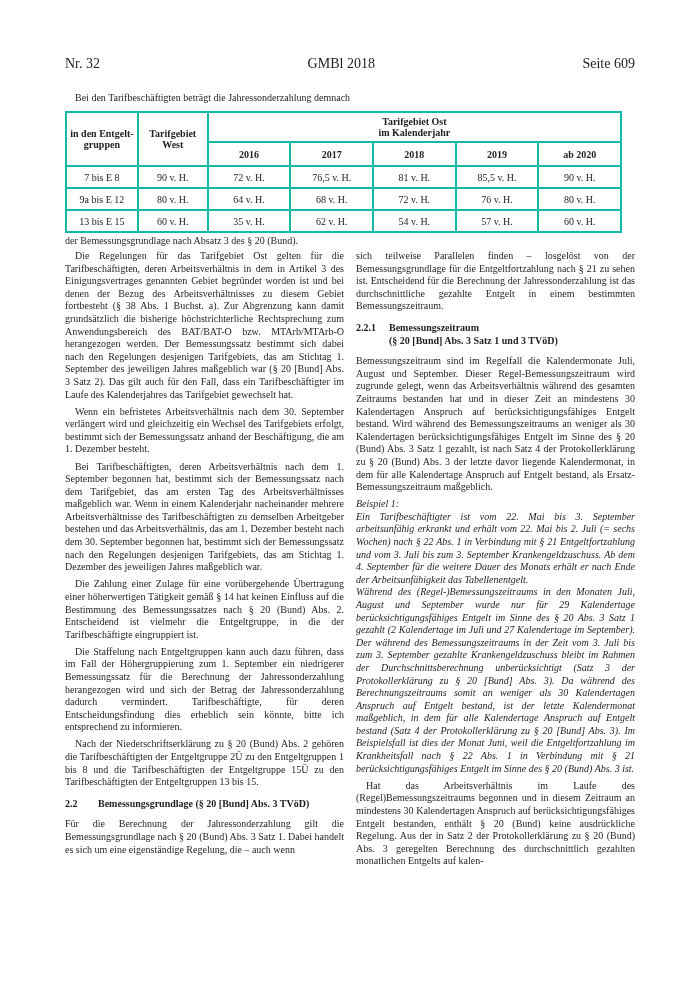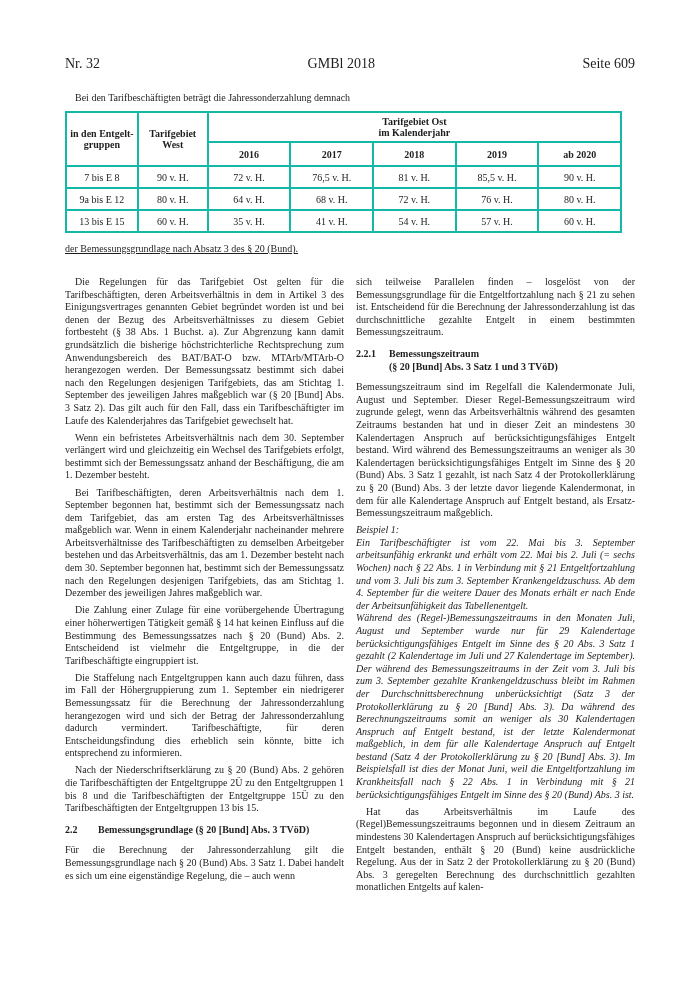--- a/index.html
+++ b/index.html
@@ -28,23 +28,23 @@
     text-align:center; vertical-align:middle;
     padding:3px 2px;
   }
   table.jsz { border:1.5px solid #3c3c3c; }
   table.jsz th { font-weight:bold; }
   .pre { white-space:pre-line; }
   td.rowlabel { text-align:left; padding-left:6px; }
   tr.yr th { height:24px; }
   tbody td { height:22px; }
 
-  .after-table { margin-top:10px; font-size:10px;text-decoration:underline; }
+  .after-table { margin-top:2px; font-size:10px; }
 
-  .columns { margin-top:22px; display:flex; gap:12px; }
+  .columns { margin-top:4px; display:flex; gap:12px; }
   .col {
     width:280px;
     font-size:10px; line-height:12.6px;
     text-align:justify;
     hyphens:auto; -webkit-hyphens:auto;
   }
   .col p { margin:0 0 4.5px 0; }
   p.ind { text-indent:10px; }
   p.noind { text-indent:0; }
 
@@ -113,21 +113,21 @@
         <td>64 v. H.</td>
         <td>68 v. H.</td>
         <td>72 v. H.</td>
         <td>76 v. H.</td>
         <td>80 v. H.</td>
       </tr>
       <tr>
         <td class="rowlabel">13 bis E 15</td>
         <td>60 v. H.</td>
         <td>35 v. H.</td>
-        <td>41 v. H.</td>
+        <td>62 v. H.</td>
         <td>54 v. H.</td>
         <td>57 v. H.</td>
         <td>60 v. H.</td>
       </tr>
     </tbody>
   </table>
 
   <p class="after-table">der Bemessungsgrundlage nach Absatz 3 des § 20 (Bund).</p>
 
   <div class="columns">

